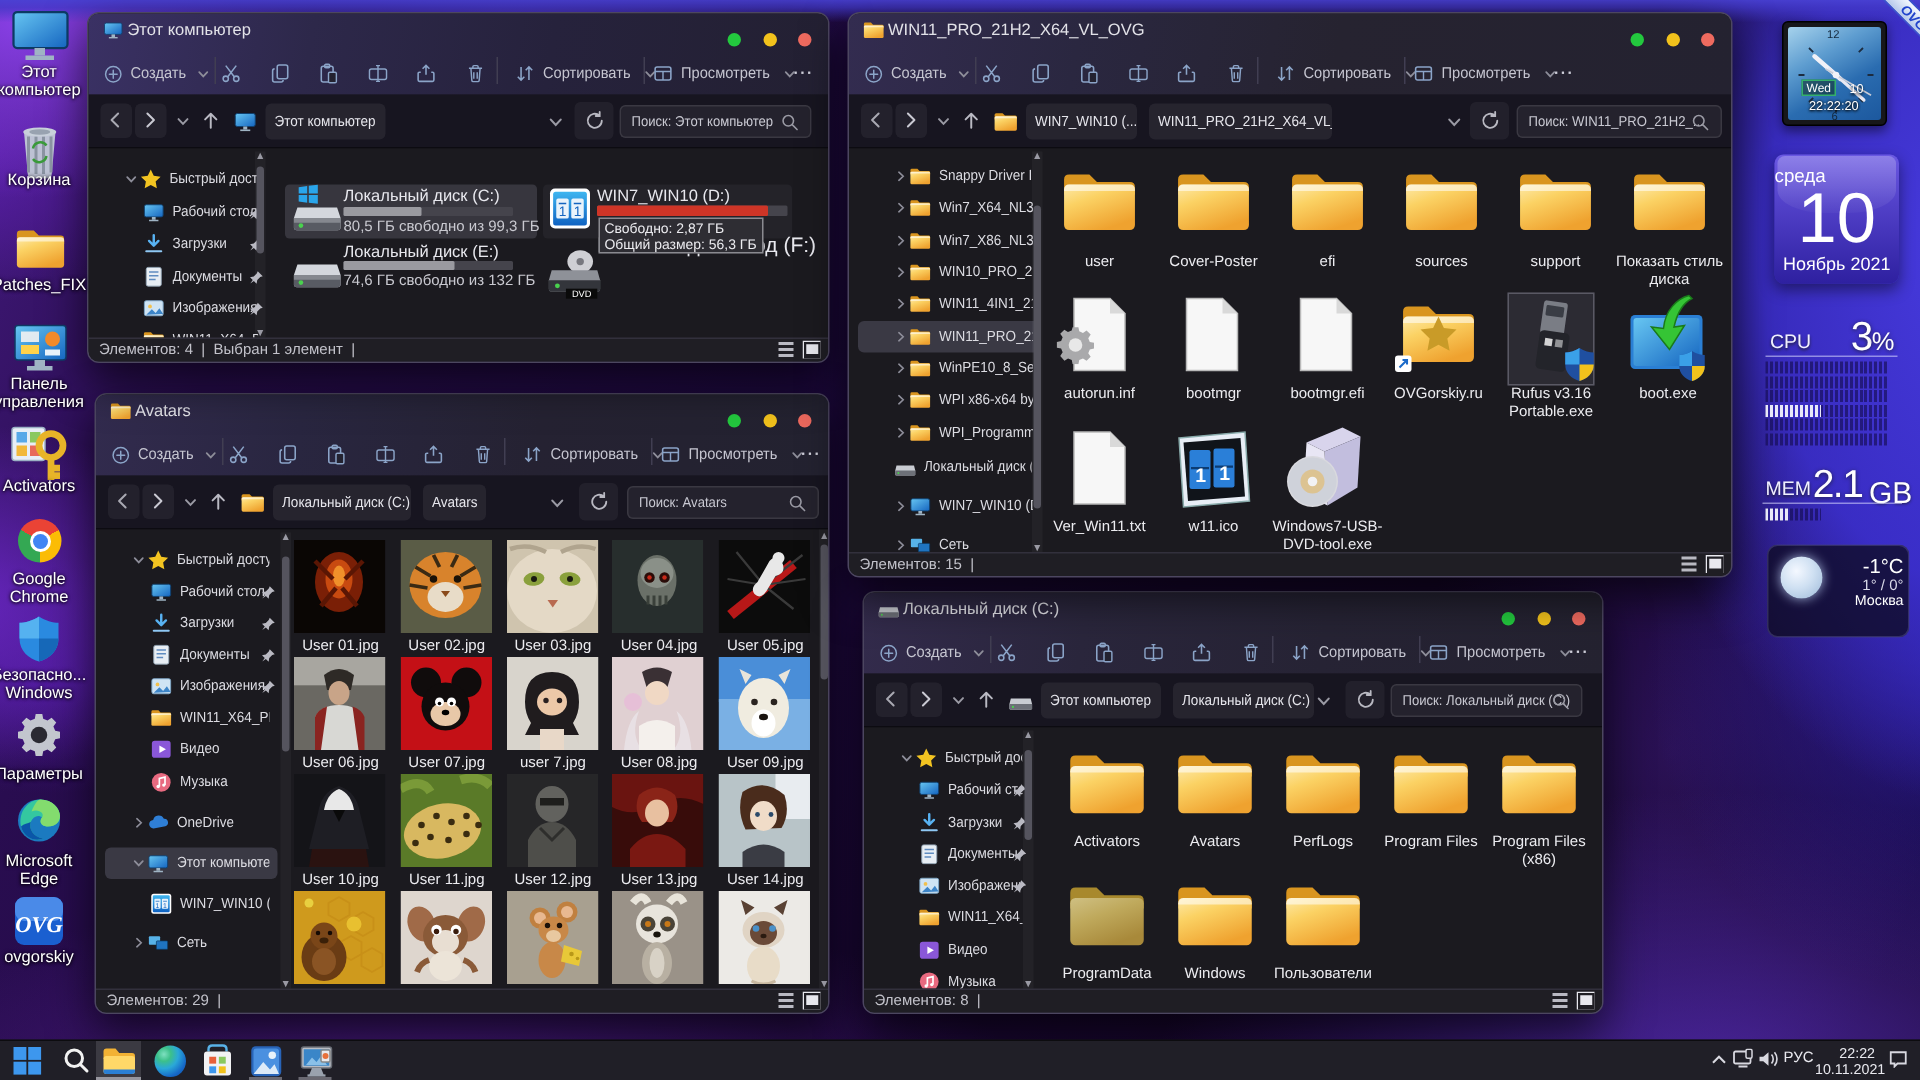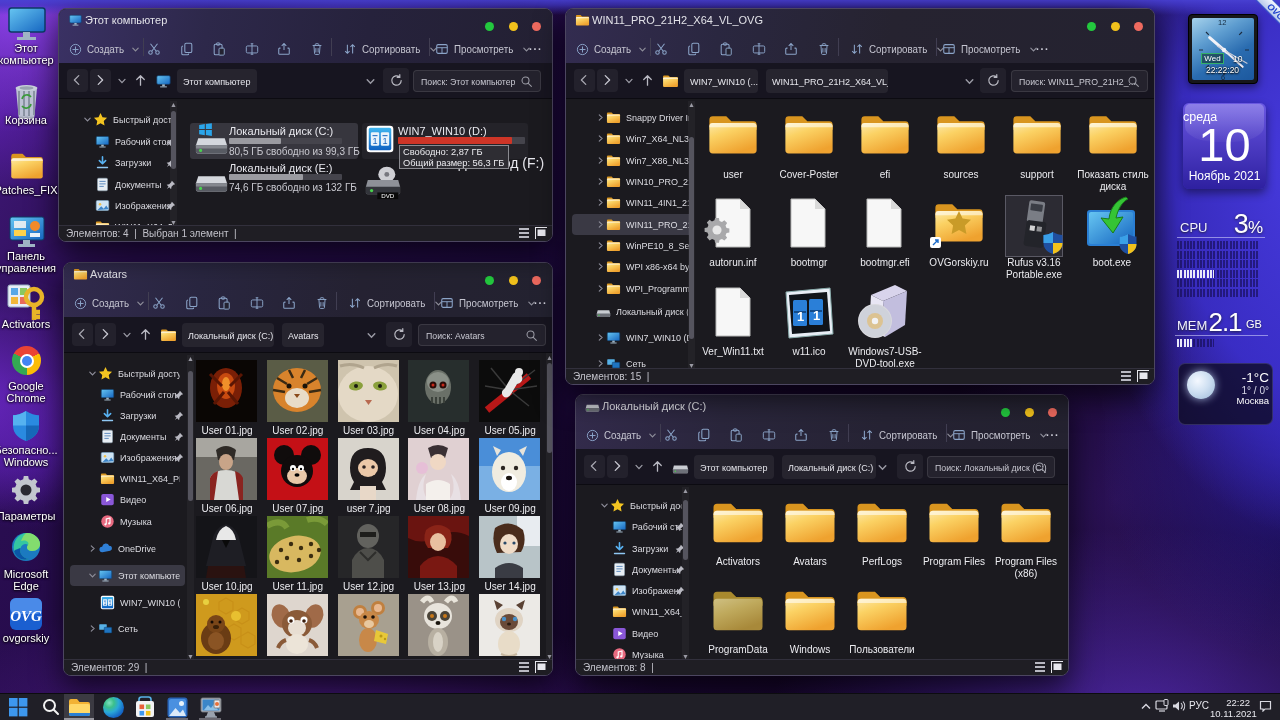--- a/index.html
+++ b/index.html
@@ -1594,21 +1594,21 @@
     <div class="abs" style="left:1177px;top:237px;width:88px;height:1px;background:rgba(220,220,255,.55)"></div>
     <div class="abs" style="left:1177px;top:241.0px;width:81px;height:8px;background:repeating-linear-gradient(90deg, rgba(18,10,75,.6) 0px, rgba(18,10,75,.6) 2px, rgba(0,0,0,0) 2px, rgba(0,0,0,0) 3.3px)"></div>
     <div class="abs" style="left:1177px;top:250.6px;width:81px;height:8px;background:repeating-linear-gradient(90deg, rgba(18,10,75,.6) 0px, rgba(18,10,75,.6) 2px, rgba(0,0,0,0) 2px, rgba(0,0,0,0) 3.3px)"></div>
     <div class="abs" style="left:1177px;top:260.2px;width:81px;height:8px;background:repeating-linear-gradient(90deg, rgba(18,10,75,.6) 0px, rgba(18,10,75,.6) 2px, rgba(0,0,0,0) 2px, rgba(0,0,0,0) 3.3px)"></div>
     <div class="abs" style="left:1177px;top:269.8px;width:81px;height:8px;background:repeating-linear-gradient(90deg, rgba(18,10,75,.6) 0px, rgba(18,10,75,.6) 2px, rgba(0,0,0,0) 2px, rgba(0,0,0,0) 3.3px)"></div>
     <div class="abs" style="left:1177px;top:279.4px;width:81px;height:8px;background:repeating-linear-gradient(90deg, rgba(18,10,75,.6) 0px, rgba(18,10,75,.6) 2px, rgba(0,0,0,0) 2px, rgba(0,0,0,0) 3.3px)"></div>
     <div class="abs" style="left:1177px;top:289.0px;width:81px;height:8px;background:repeating-linear-gradient(90deg, rgba(18,10,75,.6) 0px, rgba(18,10,75,.6) 2px, rgba(0,0,0,0) 2px, rgba(0,0,0,0) 3.3px)"></div>
     <div class="abs" style="left:1177px;top:269.8px;width:37px;height:8px;background:repeating-linear-gradient(90deg, #e8e8f8 0px, #e8e8f8 2px, rgba(0,0,0,0) 2px, rgba(0,0,0,0) 3.3px)"></div>
     <div class="abs" style="left:1177px;top:318px;font-size:13px;color:#f0f0ff;text-shadow:0 1px 2px #223">MEM</div>
     <div class="abs" style="left:1206px;top:307px;width:38px;text-align:center;font-size:26px;font-weight:400;color:#fff;text-shadow:0 1px 3px #224;letter-spacing:-1px">2.1</div>
-    <div class="abs" style="left:1246px;top:318px;font-size:11px;color:#fff;text-shadow:0 1px 2px #224">GB</div>
+    <div class="abs" style="left:1246px;top:318px;font-size:20px;color:#fff;text-shadow:0 1px 2px #224">GB</div>
     <div class="abs" style="left:1175px;top:335px;width:93px;height:1px;background:rgba(220,220,255,.55)"></div>
     <div class="abs" style="left:1177px;top:339px;width:37px;height:8px;background:repeating-linear-gradient(90deg, rgba(18,10,75,.6) 0px, rgba(18,10,75,.6) 2px, rgba(0,0,0,0) 2px, rgba(0,0,0,0) 3.3px)"></div>
     <div class="abs" style="left:1177px;top:339px;width:15px;height:8px;background:repeating-linear-gradient(90deg, #e8e8f8 0px, #e8e8f8 2px, rgba(0,0,0,0) 2px, rgba(0,0,0,0) 3.3px)"></div>
     <div class="abs" style="left:1178px;top:363px;width:95px;height:62px;border-radius:7px;background:rgba(14,12,34,.78);border:1px solid rgba(140,140,220,.25)">
 <div class="abs" style="left:8px;top:7px;width:28px;height:28px;border-radius:50%;background:radial-gradient(circle at 38% 35%, #f4f8ff 0%, #cfe0f2 45%, #9cb8d8 100%);box-shadow:0 0 8px rgba(200,220,255,.8)"></div>
 <div class="abs" style="left:44px;top:6px;width:46px;text-align:right;font-size:13.5px;color:#fff">-1°C</div>
 <div class="abs" style="left:44px;top:21px;width:46px;text-align:right;font-size:10px;color:#d8d8e8">1° / 0°</div>
 <div class="abs" style="left:44px;top:31px;width:46px;text-align:right;font-size:9.5px;color:#fff">Москва</div>
     </div>
     <div class="abs" style="left:0;top:693px;width:1280px;height:27px;background:#201f27;border-top:1px solid rgba(0,0,0,.6)"></div>

